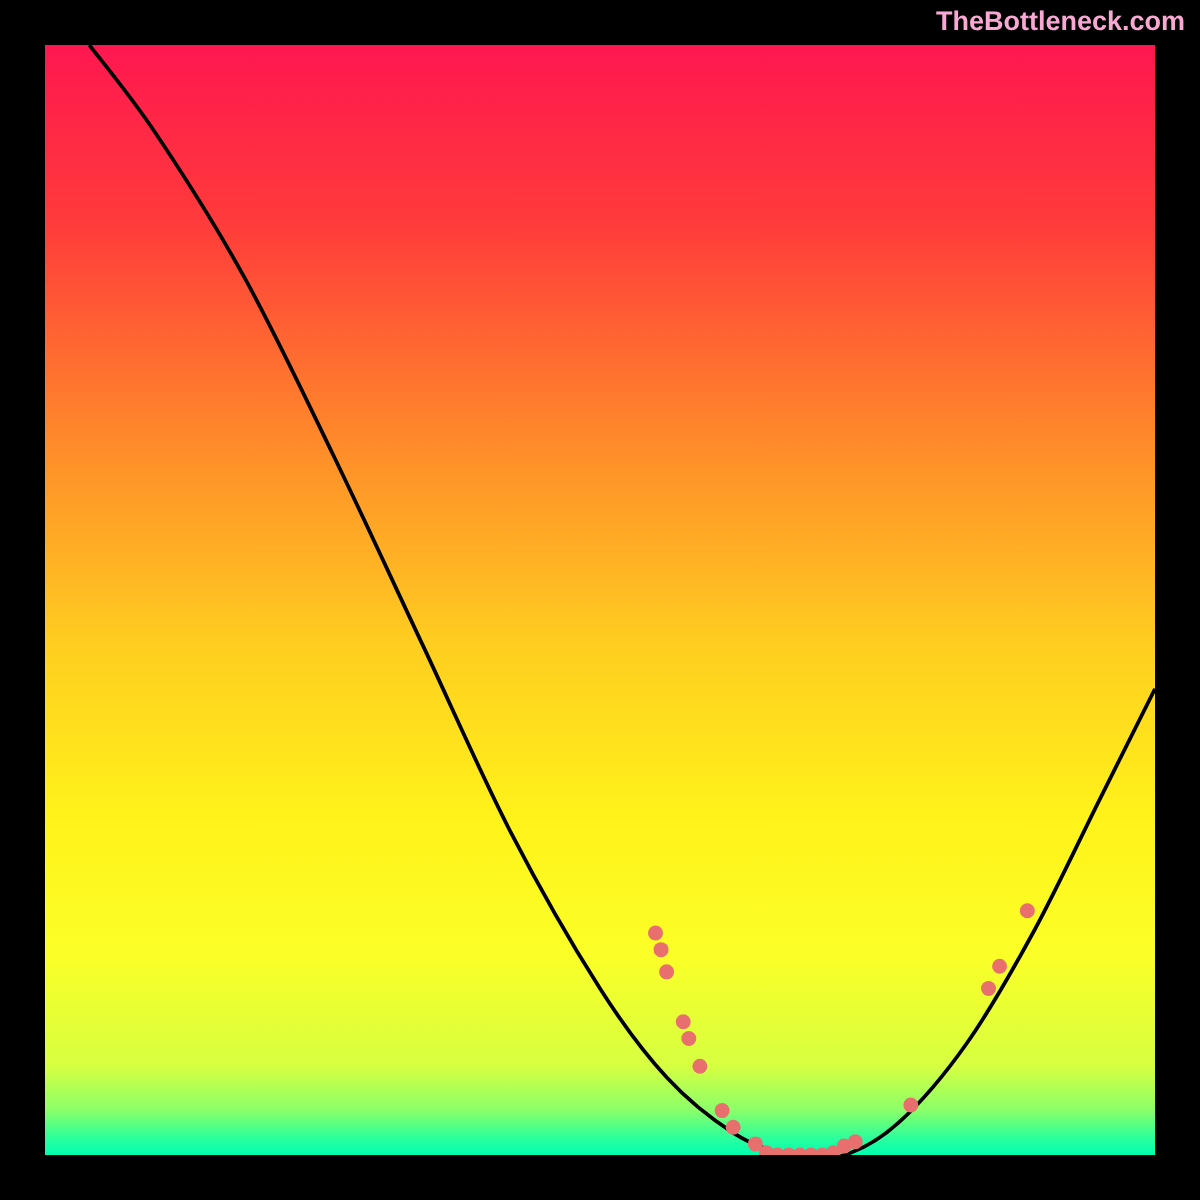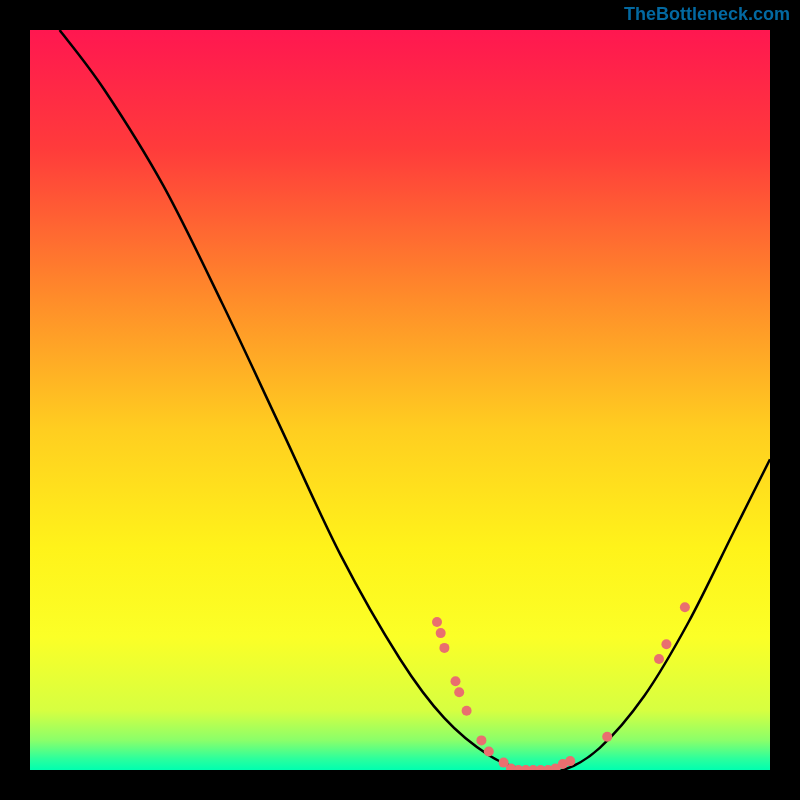--- a/index.html
+++ b/index.html
@@ -7,21 +7,21 @@
   .container {
     width: 800px;
     height: 800px;
     position: relative;
     background: #000;
   }
   .attribution {
     position: absolute;
     top: 4px;
     right: 10px;
-    color: #0369a1;
+    color: #f9a8d4;
     font-family: Arial, sans-serif;
     font-size: 18px;
     font-weight: bold;
     z-index: 10;
   }
   .plot-area {
     position: absolute;
     top: 30px;
     left: 30px;
     width: 740px;

